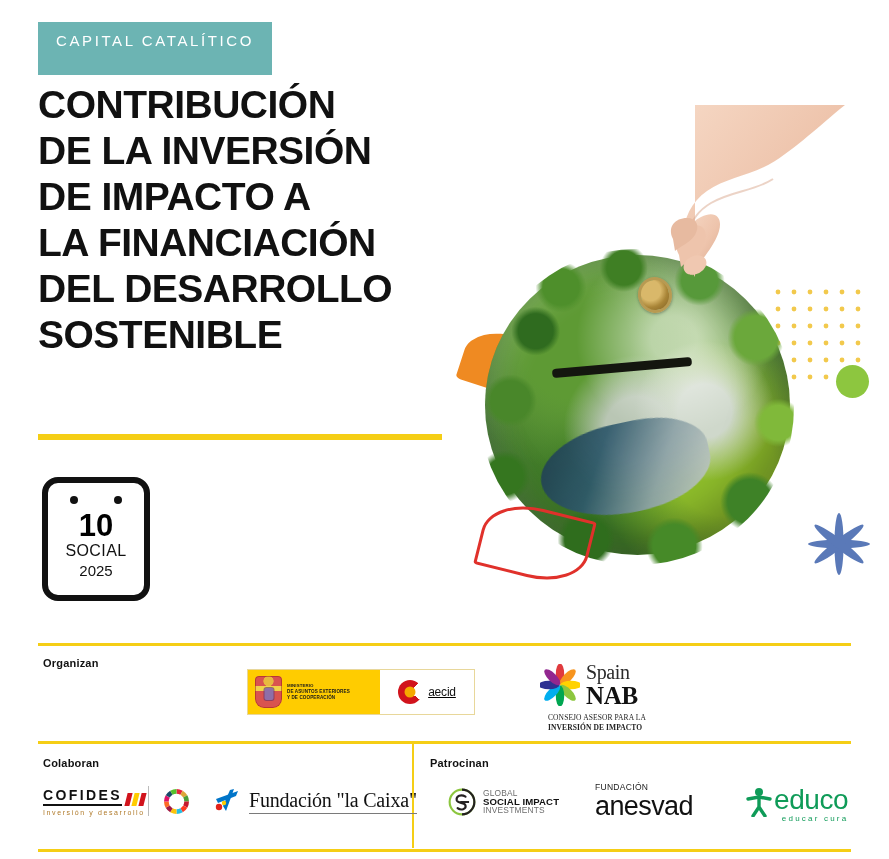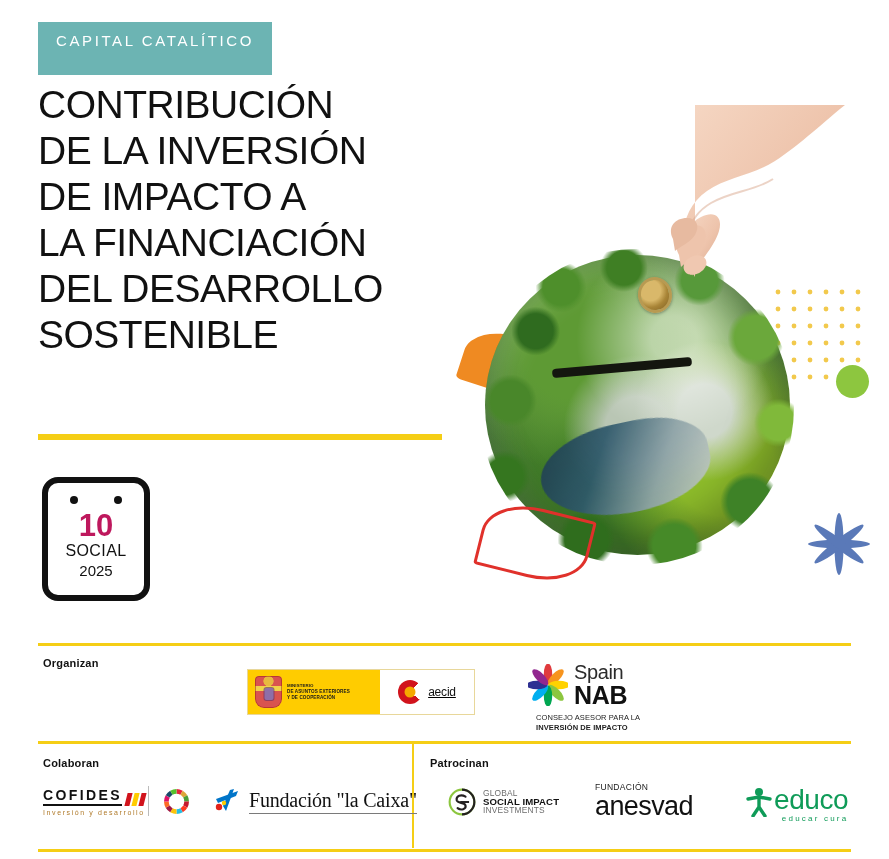--- a/index.html
+++ b/index.html
@@ -87,41 +87,41 @@
 
   
   .badge {
     position: absolute; left: 38px; top: 22px;
     background: #6cb4b3; color: #ffffff;
     font-size: 15px; letter-spacing: 2.6px; font-weight: 400;
     padding: 10px 18px 26px 18px;
   }
   .title {
     position: absolute; left: 38px; top: 82px; width: 420px;
-    font-size: 39px; line-height: 46px; font-weight: 400;
+    font-size: 39px; line-height: 46px; font-weight: 700;
     letter-spacing: -.5px; color: #111111;
   }
   .title div { white-space: nowrap; }
 
   .rule-yellow {
     position: absolute; left: 38px; top: 434px; width: 404px; height: 6px;
     background: #f5ce15;
   }
 
   
   .date-block { position: absolute; left: 42px; top: 477px; }
   .cal {
     width: 108px; height: 124px; border: 6px solid #111; border-radius: 16px;
     position: relative; display: flex; flex-direction: column;
     align-items: center; justify-content: center; background: #fff;
   }
   .cal-hole { position: absolute; top: 13px; width: 8px; height: 8px; border-radius: 50%; background: #111; }
   .cal-hole.l { left: 22px; }
   .cal-hole.r { right: 22px; }
-  .cal-day { font-size: 31px; font-weight: 700; color: #be185d; line-height: 30px; margin-top: 12px; }
+  .cal-day { font-size: 31px; font-weight: 700; color: #000000; line-height: 30px; margin-top: 12px; }
   .cal-month { font-size: 16px; font-weight: 400; color: #111; line-height: 20px; letter-spacing: .4px; }
   .cal-year { font-size: 15px; font-weight: 400; color: #111; line-height: 19px; }
 
   .venue { position: absolute; left: 198px; top: 482px; width: 260px; color: #111; }
   .venue-time { font-size: 21px; font-weight: 700; line-height: 30px; letter-spacing: -.2px; }
   .venue-line { font-size: 19px; font-weight: 400; line-height: 29px; }
 
   
   .hr {
     position: absolute; left: 38px; width: 813px; height: 3px; background: #f5ce15;
@@ -171,21 +171,21 @@
     background: conic-gradient(from 128deg, #d1131c 0 76%, #ffffff 76% 100%);
     position: relative;
   }
   .aecid-mark::after {
     content: ""; position: absolute; left: 50%; top: 50%; transform: translate(-50%,-50%);
     width: 11px; height: 11px; border-radius: 50%; background: #f5a800;
   }
   .aecid-txt { font-size: 12px; color: #111; letter-spacing: -.2px; }
 
   
-  .nab { position: absolute; left: 528px; top: 662px; width: 165px; }
+  .nab { position: absolute; left: 540px; top: 662px; width: 165px; font-family: Liberation Serif, serif; }
   .nab-row { display: flex; align-items: center; gap: 6px; }
   .nab-words { line-height: 1; }
   .nab-spain { font-size: 20px; color: #2b2b2b; letter-spacing: -.4px; }
   .nab-nab { font-size: 25px; font-weight: 700; color: #111; letter-spacing: -.3px; margin-top: 1px; }
   .nab-sub {
     margin-top: 5px; margin-left: 8px; font-size: 7.5px; line-height: 10px;
     color: #222; letter-spacing: .1px;
   }
   .nab-sub .s2 { font-weight: 700; }
 

